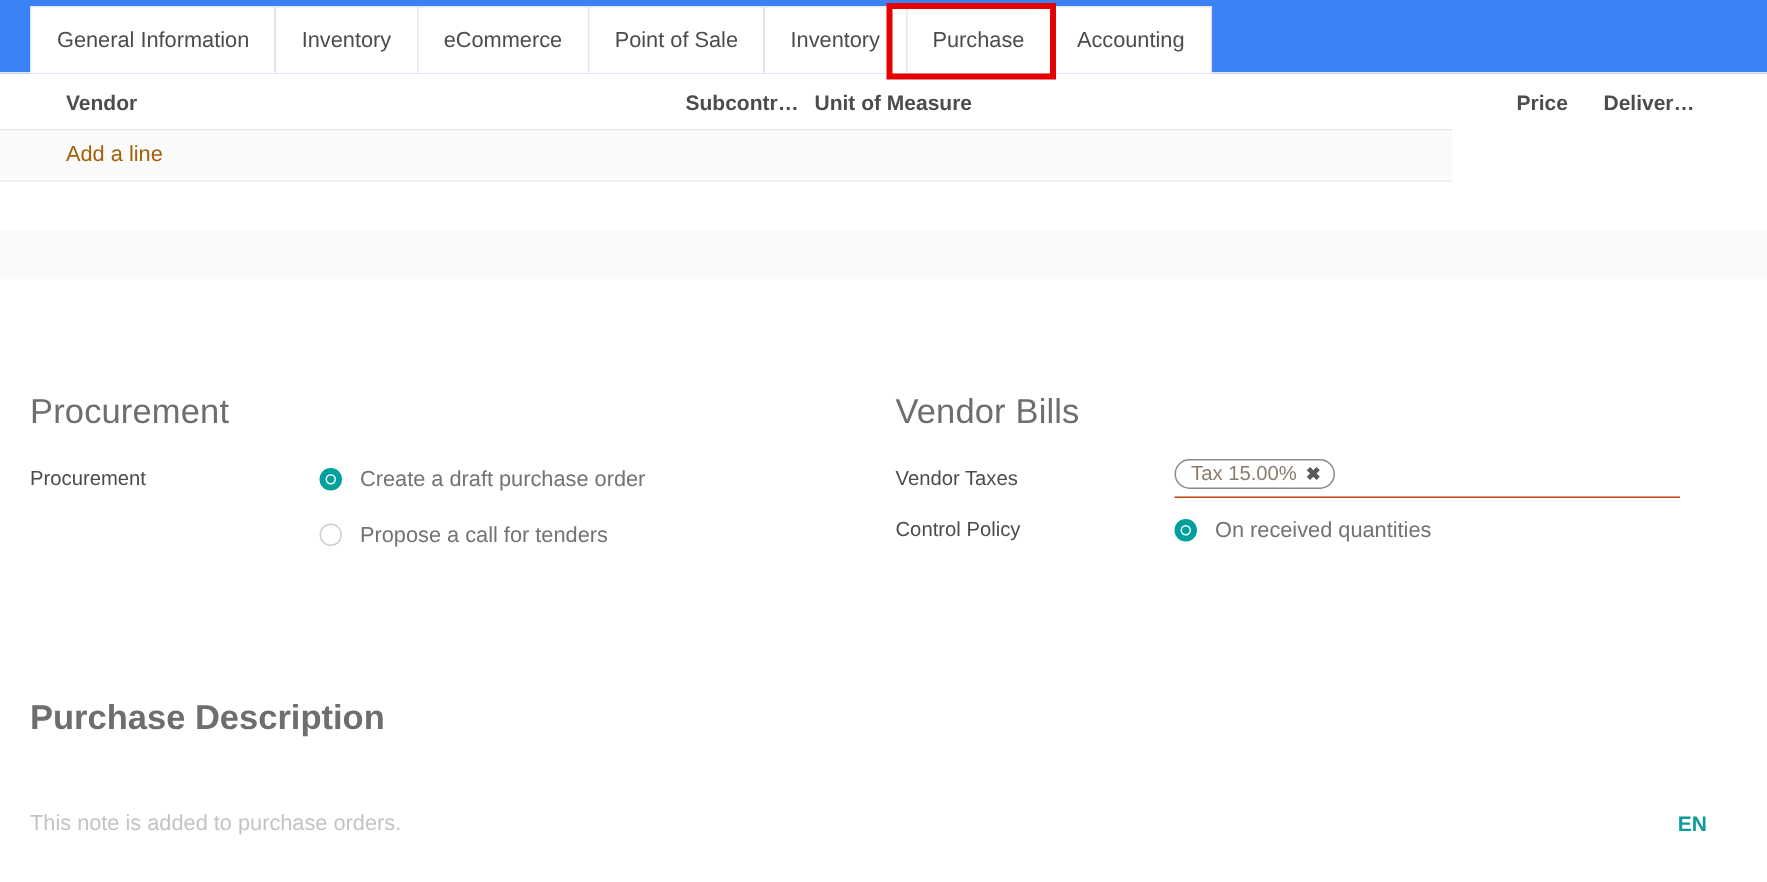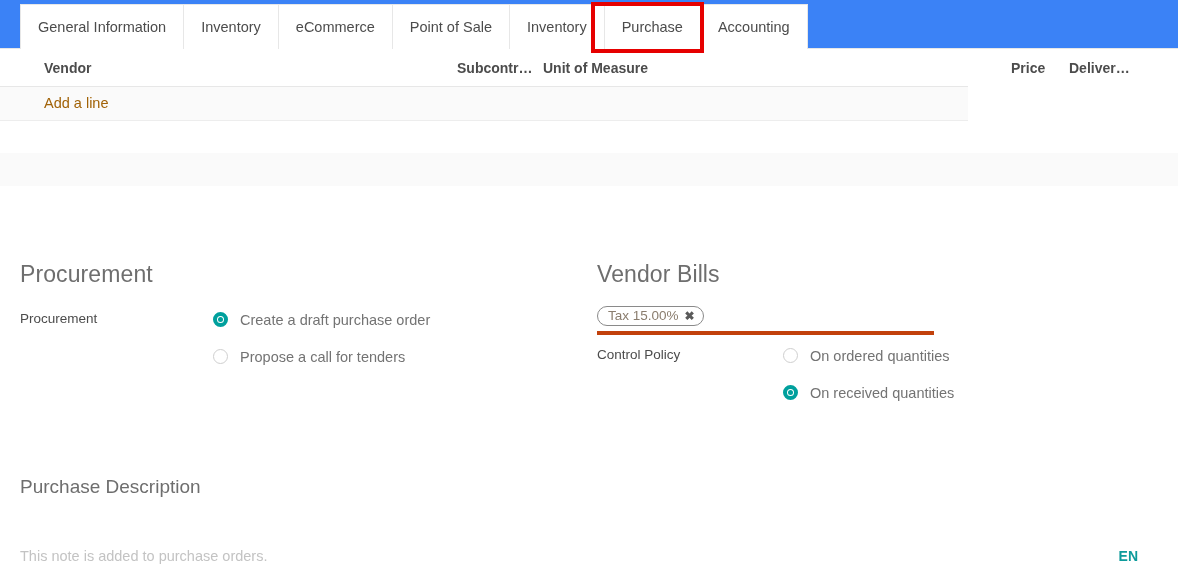--- a/index.html
+++ b/index.html
@@ -188,21 +188,21 @@
   .radio-text {
     font-size: 14.5px;
     color: #737373;
     white-space: nowrap;
   }
 
   
   .m2m-field {
     position: relative;
     width: 337px;
-    border-bottom: 4px solid #c2410c;
+    border-bottom: 1px solid #c2410c;
     padding: 1px 0 5px 0;
     min-height: 26px;
   }
   .tag {
     display: inline-flex;
     align-items: center;
     border: 1px solid #8a8a8a;
     border-radius: 12px;
     padding: 0px 8px 1px 10px;
     height: 20px;
@@ -221,24 +221,24 @@
   }
 
   
   .desc-section {
     position: absolute;
     left: 20px;
     top: 462px;
     width: 1138px;
   }
   .desc-title {
-    font-size: 19px;
-    font-weight: normal;
+    font-size: 23px;
+    font-weight: bold;
     color: #6e6e6e;
-    margin: 15px 0 16px 0;
+    margin: 4px 0 16px 0;
     line-height: 1.1;
   }
   .desc-box {
     position: relative;
     min-height: 68px;
     border-bottom: 1px solid #cfcfcf;
   }
   .desc-placeholder {
     font-size: 14.5px;
     color: #c3c3c3;
@@ -301,39 +301,36 @@
         <span class="radio-text">Propose a call for tenders</span>
       </div>
     </div>
   </div>
 </div>
 
 <div class="group group-right">
   <h2 class="group-title">Vendor Bills</h2>
 
   <div class="field-row">
+    <div class="field-label label-w-right">Vendor Taxes</div>
     <div class="field-value">
       <div class="m2m-field">
         <span class="tag">
           <span>Tax 15.00%</span>
           <span class="tag-remove">✖</span>
         </span>
         
       </div>
     </div>
   </div>
 
   <div class="field-row" style="margin-top:6px;">
     <div class="field-label label-w-right">Control Policy</div>
     <div class="field-value">
       <div class="radio-opt">
-        <span class="radio-mark"></span>
-        <span class="radio-text">On ordered quantities</span>
-      </div>
-      <div class="radio-opt">
         <span class="radio-mark checked"></span>
         <span class="radio-text">On received quantities</span>
       </div>
     </div>
   </div>
 </div>
 
 <div class="desc-section">
   <h2 class="desc-title">Purchase Description</h2>
   <div class="desc-box">

